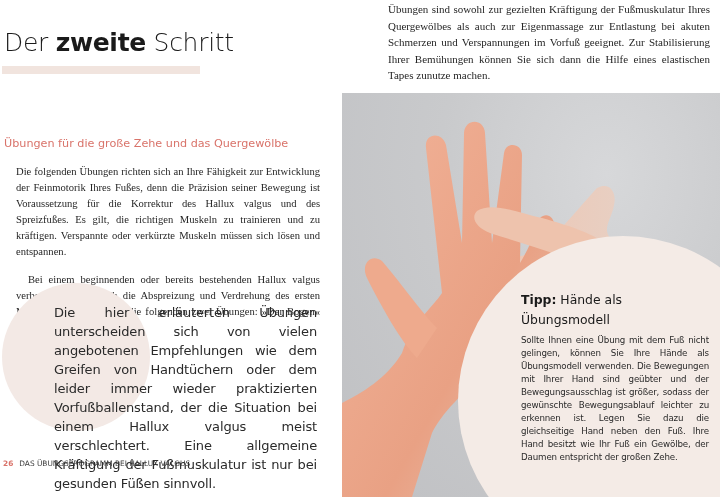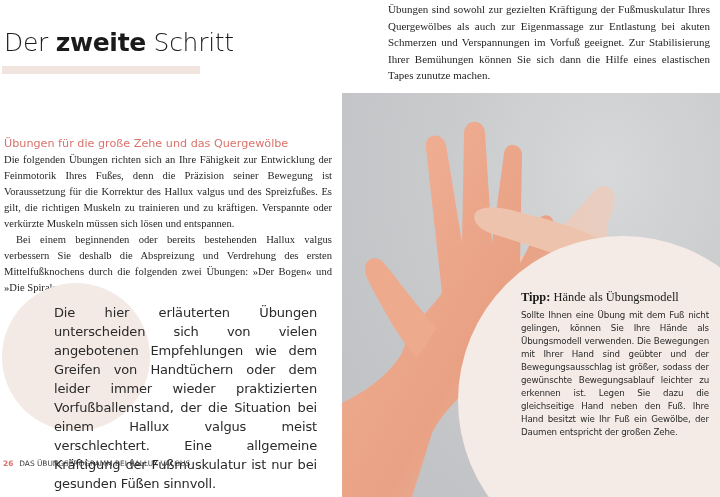--- a/index.html
+++ b/index.html
@@ -30,21 +30,21 @@
     position: absolute; left: 4px; top: 137px;
     font-family: "DejaVu Sans", sans-serif;
     font-size: 11.2px; color: #d9736a; white-space: nowrap;
   }
   .body-text {
     position: absolute; left: 4px; top: 152px; width: 328px;
     font-family: "Liberation Serif", serif;
     font-size: 10.6px; line-height: 16px; text-align: justify;
     color: #262626;
   }
-  .body-text p { margin: 0; }
+  .body-text p { margin: 12px; }
   .body-text p.indent { text-indent: 12px; }
 
   .circle-left {
     position: absolute; left: 2px; top: 283px; width: 148px; height: 148px;
     border-radius: 50%; background: #f3e9e5;
   }
   .box-left {
     position: absolute; left: 54px; top: 303px; width: 263px;
   }
   .box-title {
@@ -65,21 +65,21 @@
   }
   .hand { position: absolute; left: 0; top: 0; }
 
   .circle-right {
     position: absolute; left: 458px; top: 236px; width: 330px; height: 330px;
     border-radius: 50%; background: #f4ebe6;
   }
   .box-right {
     position: absolute; left: 521px; top: 290px; width: 188px;
   }
-  .box-right .box-title { white-space: normal; line-height: 15px; font-family: Liberation Serif, serif; }
+  .box-right .box-title { white-space: normal; line-height: 20px; }
   .box-right .box-text { font-size: 8.7px; line-height: 13px; }
 
   .footer {
     position: absolute; left: 3px; top: 459px;
     font-family: "DejaVu Sans", sans-serif; font-size: 7.4px;
     color: #3a3a3a; white-space: nowrap;
   }
   .footer .pn { font-weight: 700; color: #d9736a; margin-right: 6px; margin-top: 11px; }
 </style>
 </head>

